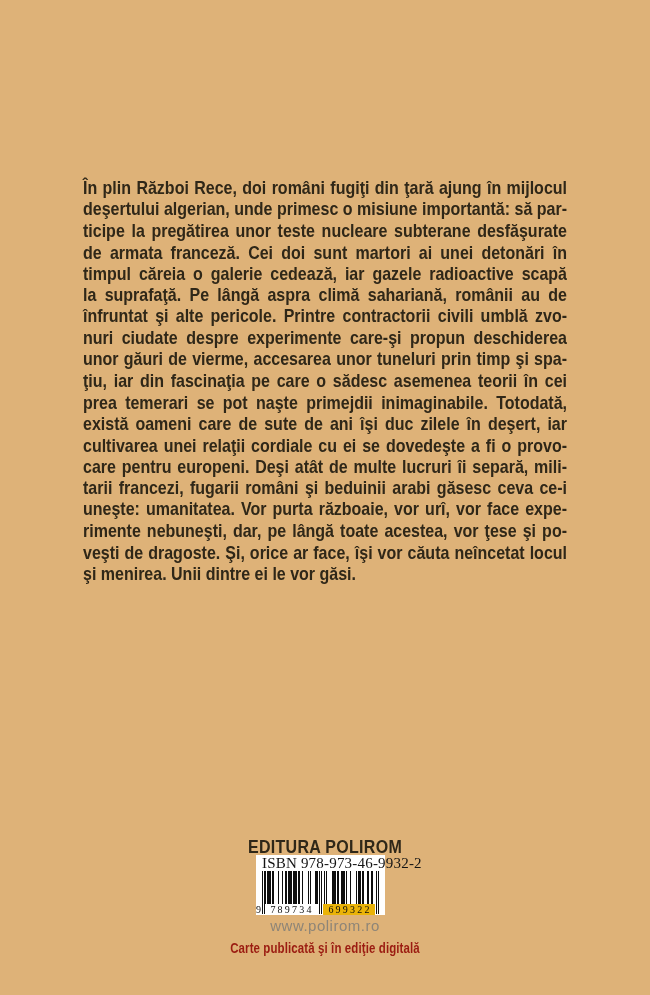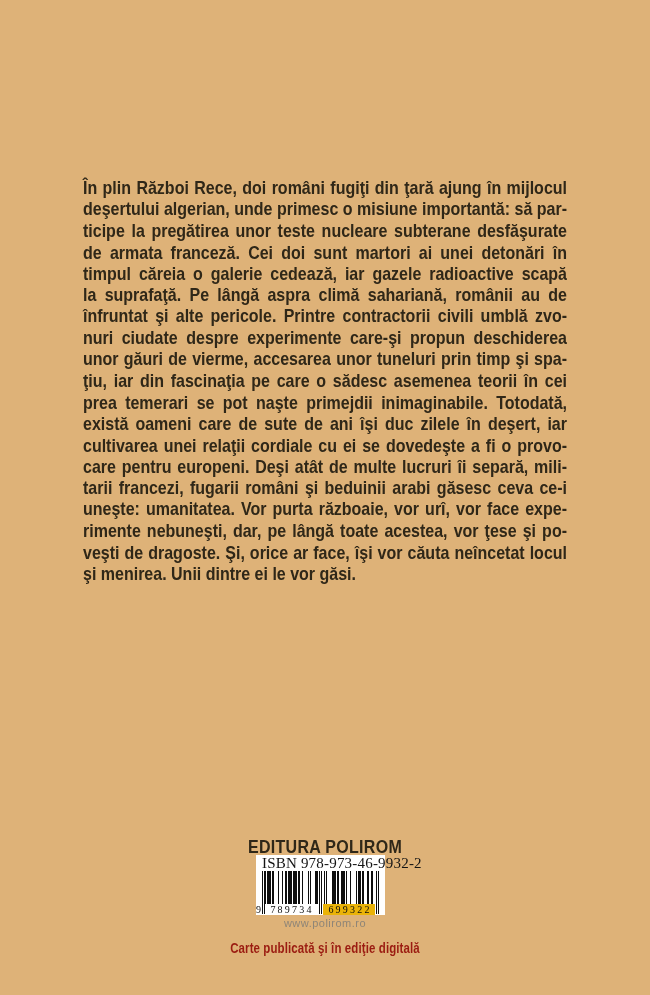--- a/index.html
+++ b/index.html
@@ -29,21 +29,21 @@
   .module.bar{background:#0d0d0d;}
   .module.tall{height:43px;}
   .bc-digits{font-family:"Liberation Serif", serif;font-size:10px;color:#0d0d0d;}
   .bc-first{position:absolute;left:-6px;bottom:-1px;}
   .bc-g1{position:absolute;left:3px;bottom:-1px;width:52px;background:#fff;
          text-align:center;letter-spacing:2.2px;padding-left:2px;box-sizing:border-box;}
   .bc-g2{position:absolute;left:61px;bottom:-1px;width:52px;background:#eab308;
          text-align:center;letter-spacing:2.2px;padding-left:2px;box-sizing:border-box;}
   
   .website{position:absolute;left:0;right:0;top:917px;text-align:center;
-           font-size:11px;letter-spacing:.5px;}
+           font-size:15px;letter-spacing:.5px;}
   .digital-note{position:absolute;left:0;right:0;top:940px;text-align:center;
                 font-size:11.5px;font-weight:bold;letter-spacing:.1px;
                 transform:scale(1,1.3);transform-origin:top center;}
 </style>
 </head>
 <body style="background: rgb(222, 178, 120); color: rgb(47, 39, 24);">
 
 <div class="cover">
 
   <div class="synopsis">

